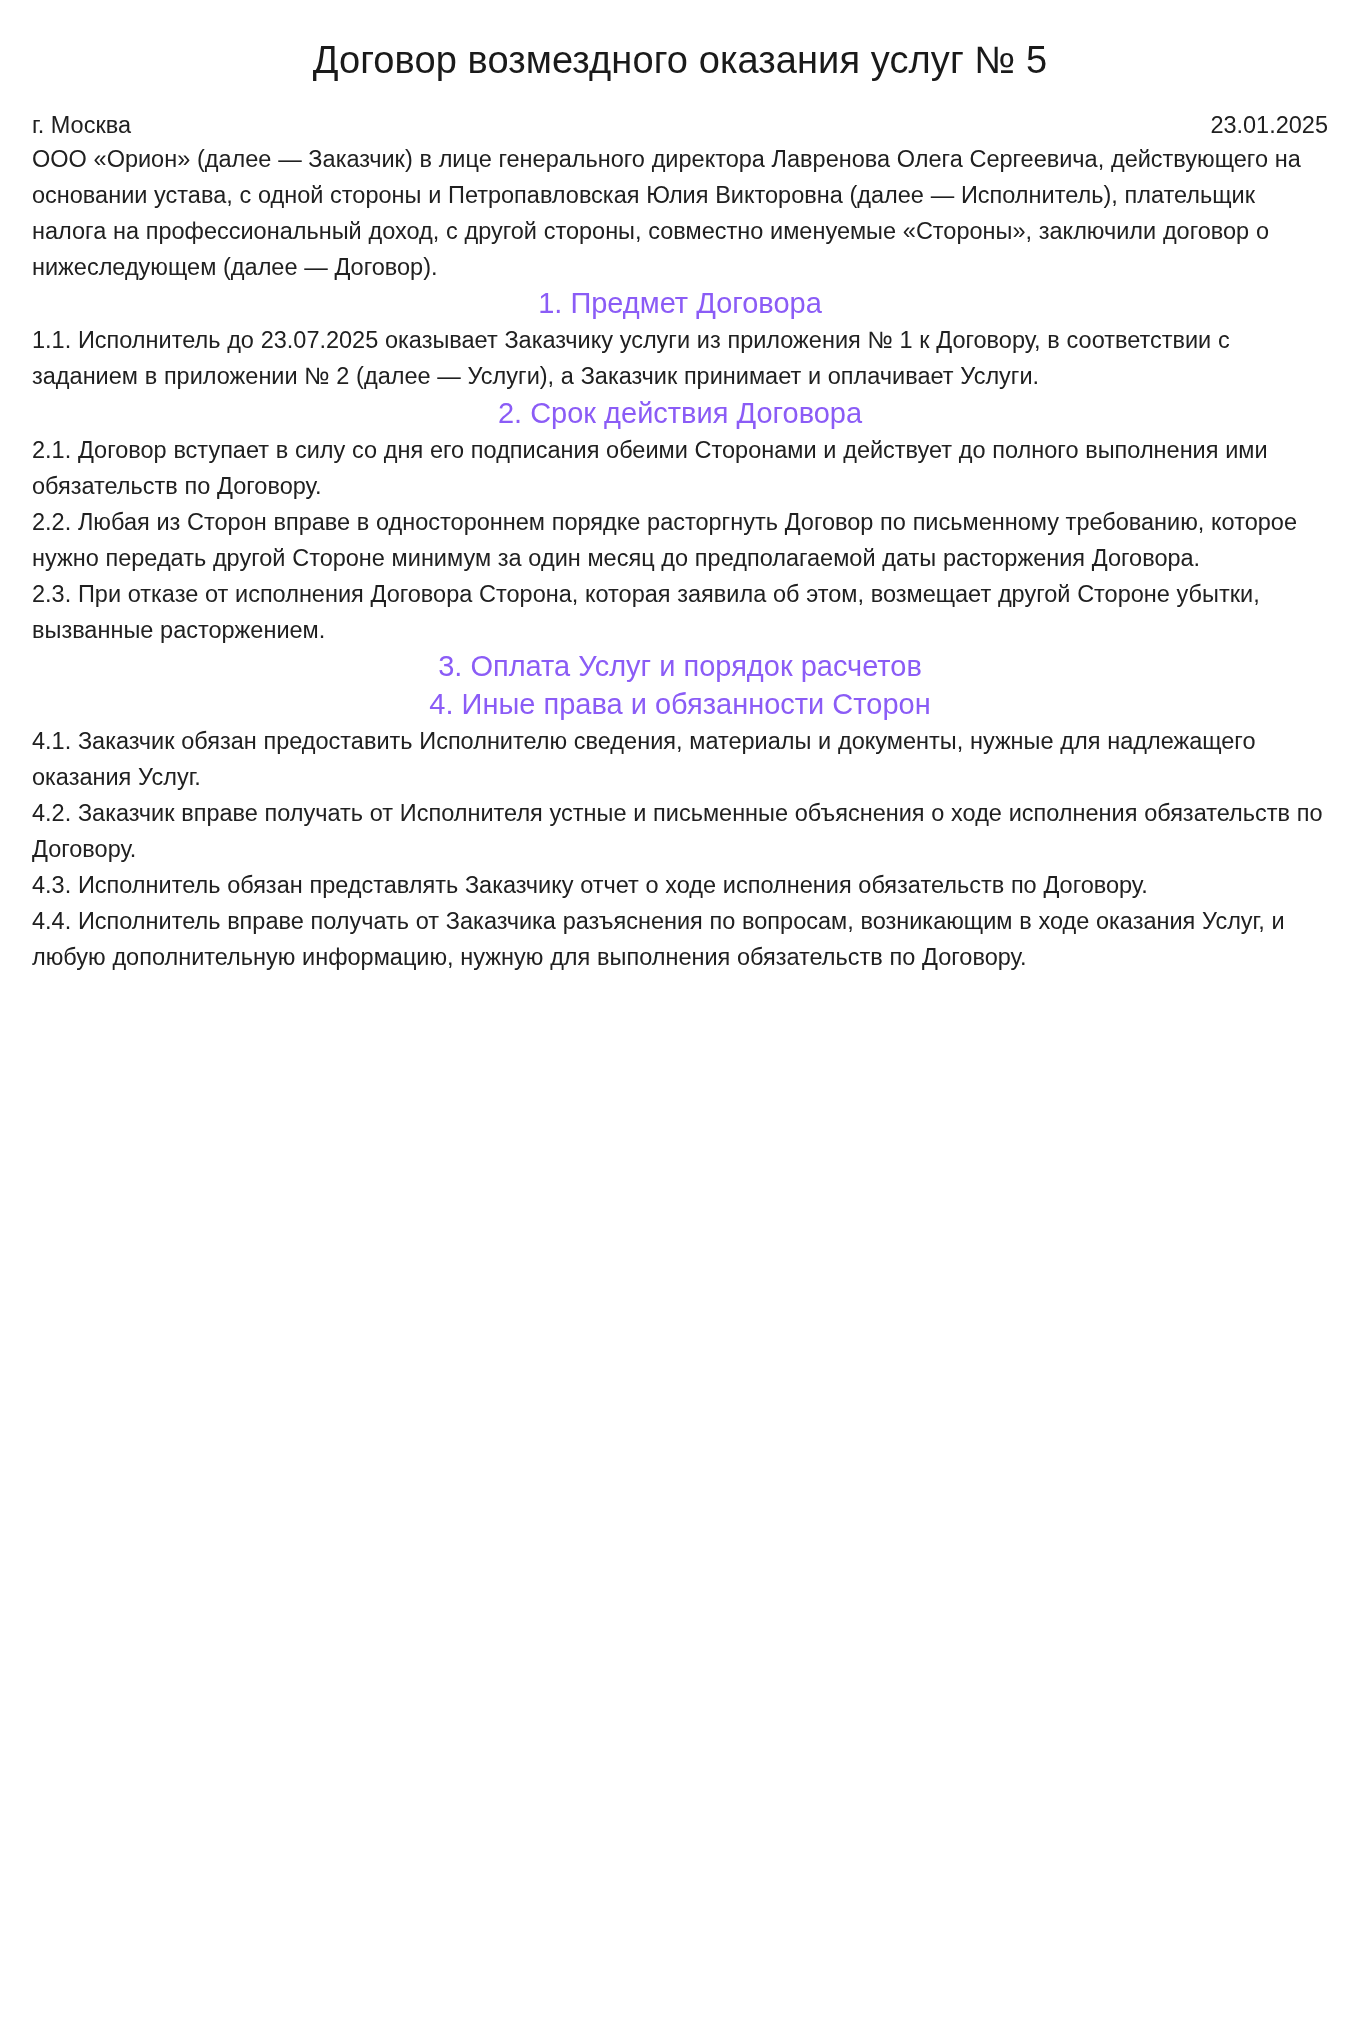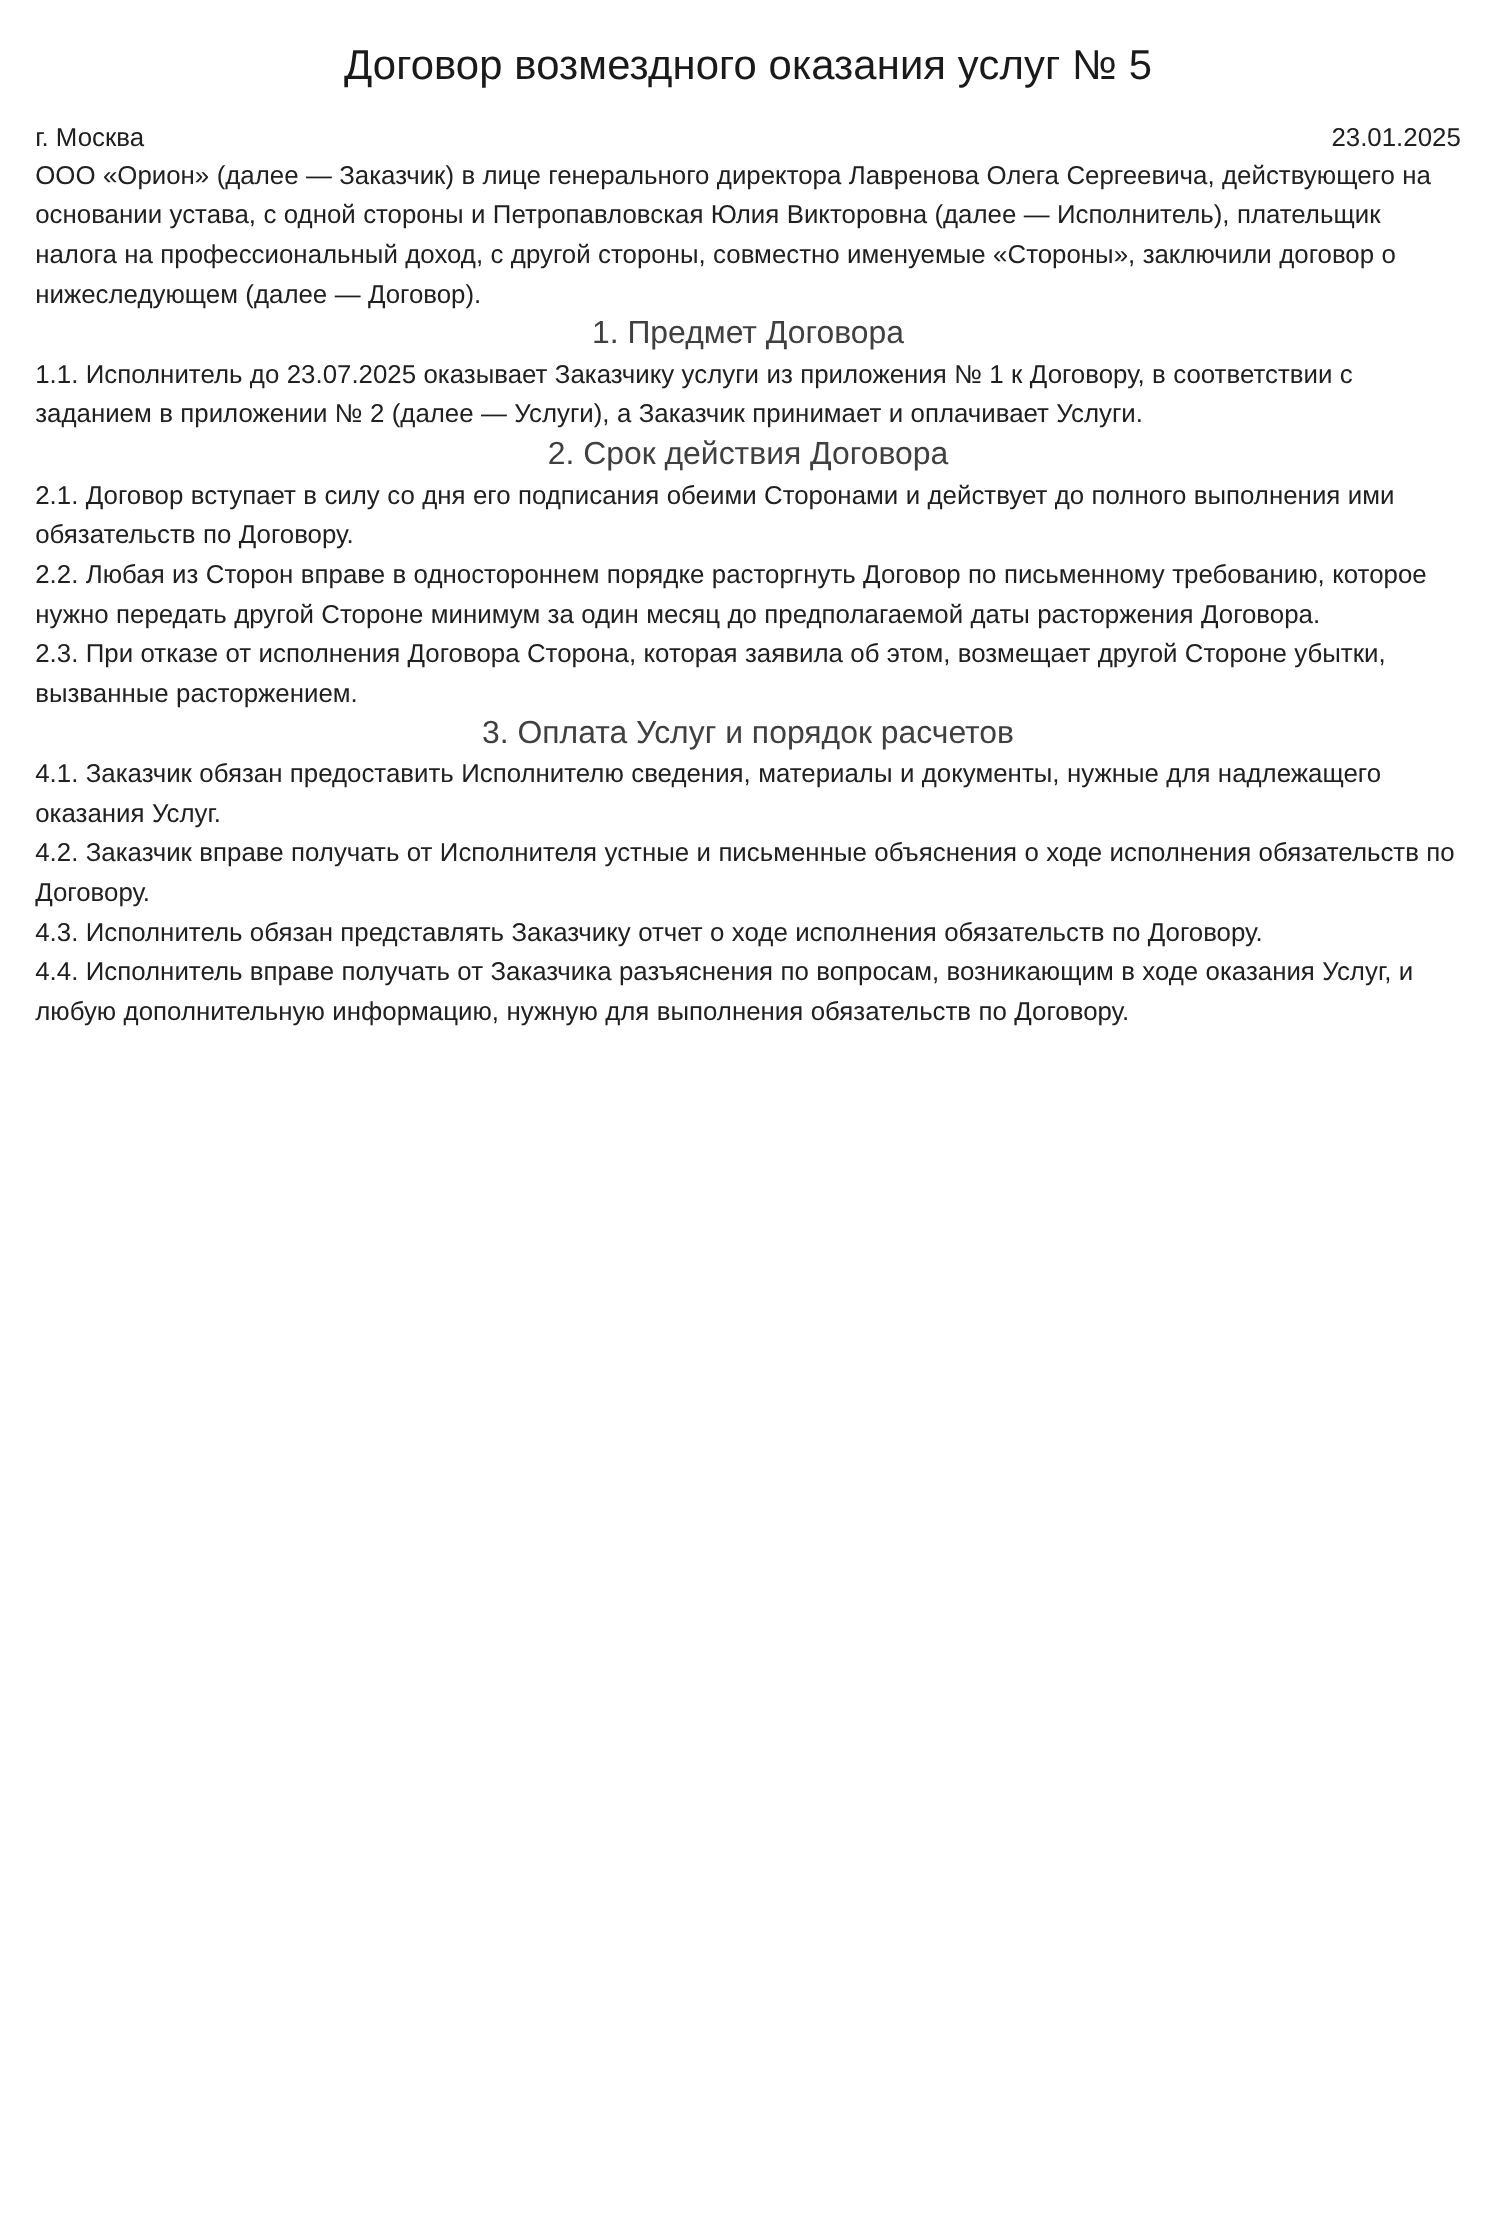--- a/index.html
+++ b/index.html
@@ -54,21 +54,21 @@
     word-spacing: 0.2px;
   }
   .intro {
     margin-top: 26px;
   }
   h2.section-heading {
     text-align: center;
     font-size: 29px;
     font-weight: 400;
     line-height: 1.3;
-    color: #404040;
+    color: #8b5cf6;
     margin: 0;
   }
   .sp-before-h { margin-top: 44px; }
   .sp-after-h  { margin-top: 30px; }
   .sp-para     { margin-top: 28px; }
 
   .footer-note {
     position: absolute;
     left: 32px;
     right: 32px;
@@ -110,20 +110,21 @@
   <h2 class="section-heading sp-before-h">1. Предмет Договора</h2>
   <p class="para sp-after-h">1.1. Исполнитель до 23.07.2025 оказывает Заказчику услуги из приложения № 1 к Договору, в соответствии с заданием в приложении № 2 (далее — Услуги), а Заказчик принимает и оплачивает Услуги.</p>
 
   <h2 class="section-heading sp-before-h">2. Срок действия Договора</h2>
   <p class="para sp-after-h">2.1. Договор вступает в силу со дня его подписания обеими Сторонами и действует до полного выполнения ими обязательств по Договору.</p>
   <p class="para sp-para">2.2. Любая из Сторон вправе в одностороннем порядке расторгнуть Договор по письменному требованию, которое нужно передать другой Стороне минимум за один месяц до предполагаемой даты расторжения Договора.</p>
   <p class="para sp-para">2.3. При отказе от исполнения Договора Сторона, которая заявила об этом, возмещает другой Стороне убытки, вызванные расторжением.</p>
 
   <h2 class="section-heading sp-before-h">3. Оплата Услуг и порядок расчетов</h2>
 
+  <h2 class="section-heading sp-before-h">4. Иные права и обязанности Сторон</h2>
   <p class="para sp-after-h">4.1. Заказчик обязан предоставить Исполнителю сведения, материалы и документы, нужные для надлежащего оказания Услуг.</p>
   <p class="para sp-para">4.2. Заказчик вправе получать от Исполнителя устные и письменные объяснения о ходе исполнения обязательств по Договору.</p>
   <p class="para sp-para">4.3. Исполнитель обязан представлять Заказчику отчет о ходе исполнения обязательств по Договору.</p>
   <p class="para sp-para">4.4. Исполнитель вправе получать от Заказчика разъяснения по вопросам, возникающим в ходе оказания Услуг, и любую дополнительную информацию, нужную для выполнения обязательств по Договору.</p>
 
   <div class="footer-note"><span>Шаблон подготовлен экспертами </span><span class="footer-link">Бизнес-секретов</span></div>
 
   <div class="page-number">1/3</div>
 
 </div>

